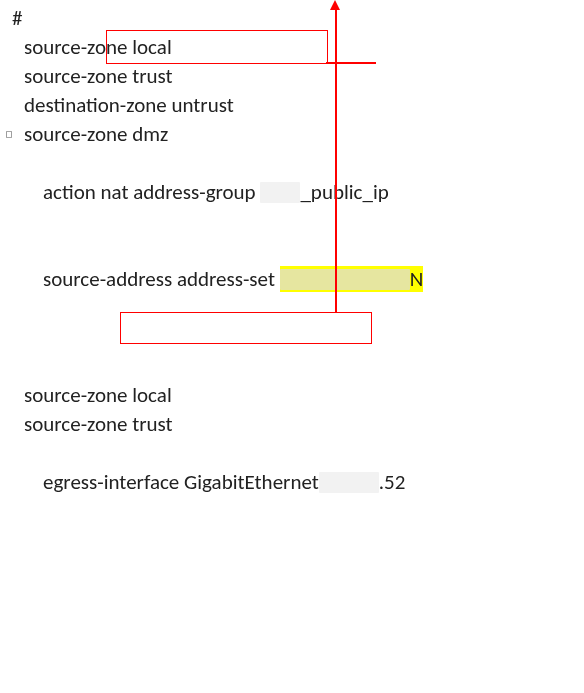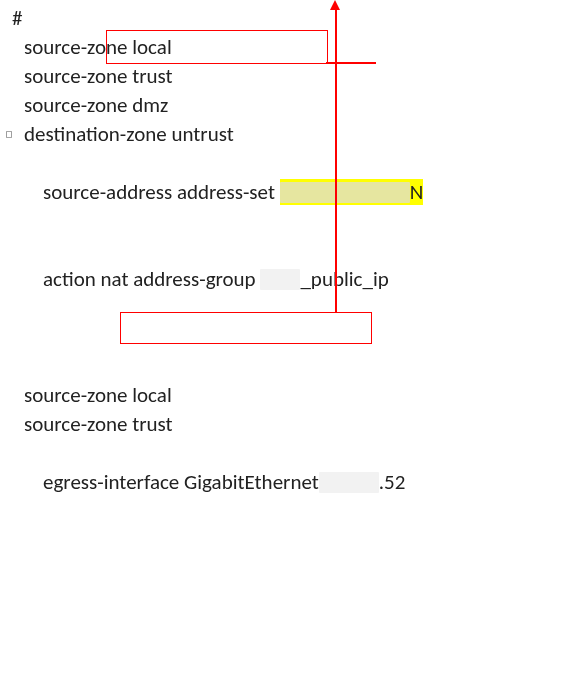--- a/index.html
+++ b/index.html
@@ -58,29 +58,29 @@
 </head>
 <body>
 
 <div class="page">
 
   <div class="line">#</div>
 
 
   <div class="line indent1">source-zone local</div>
   <div class="line indent1">source-zone trust</div>
+  <div class="line indent1">destination-zone untrust</div>
   <div class="line indent1">source-zone dmz</div>
-  <div class="line indent1">destination-zone untrust</div>
+
+  <div class="line indent1">
+    <span>action nat address-group </span><span class="redacted w-short"></span><span>_public_ip</span>
+  </div>
 
   <div class="line indent1">
     <span>source-address address-set </span><span class="hl"><span class="redacted" style="width:130px;background:#e6e6a0;"></span><span>N</span></span>
-  </div>
-
-  <div class="line indent1">
-    <span>action nat address-group </span><span class="redacted w-short"></span><span>_public_ip</span>
   </div>
 
   <div class="line" style="height:29px"></div>
   <div class="line" style="height:29px"></div>
 
 
   <div class="line indent1">source-zone local</div>
   <div class="line indent1">source-zone trust</div>
 
   <div class="line indent1">

